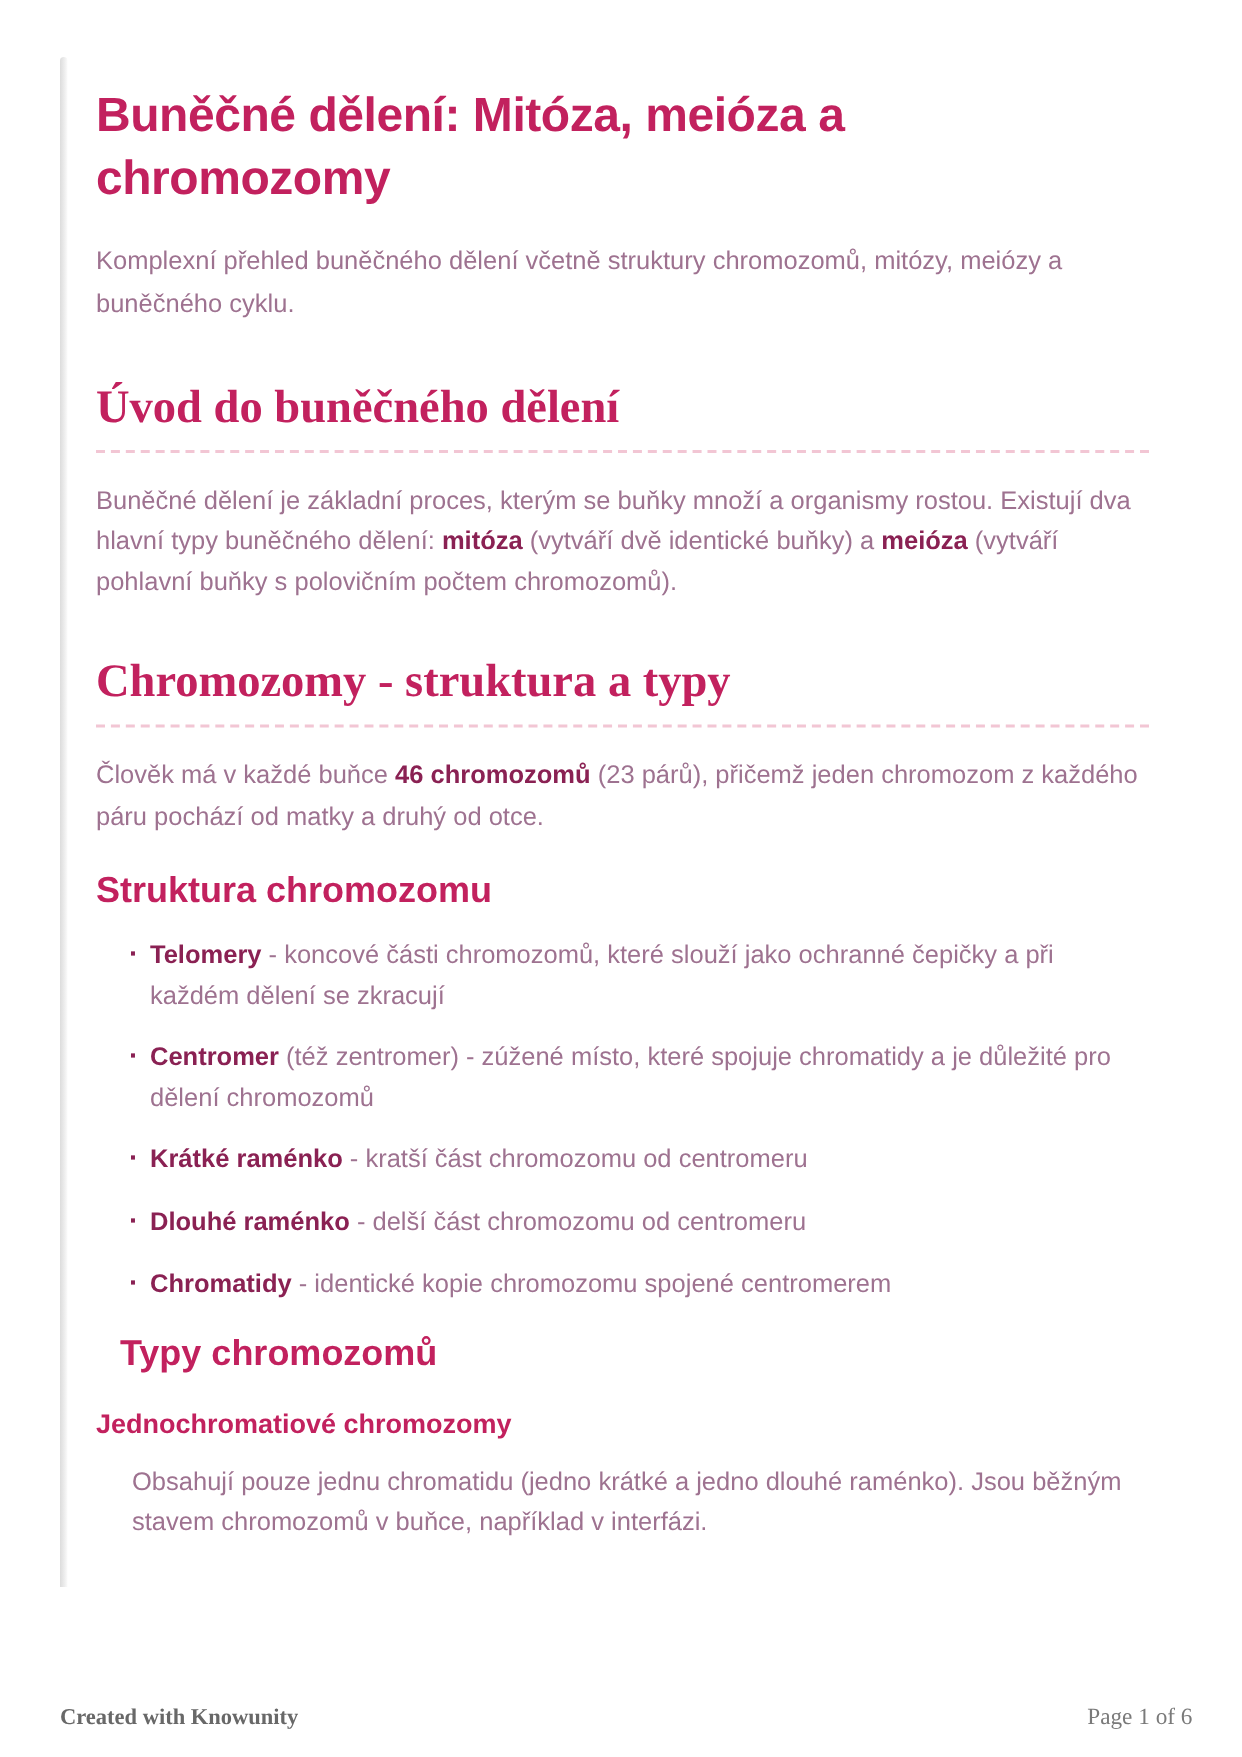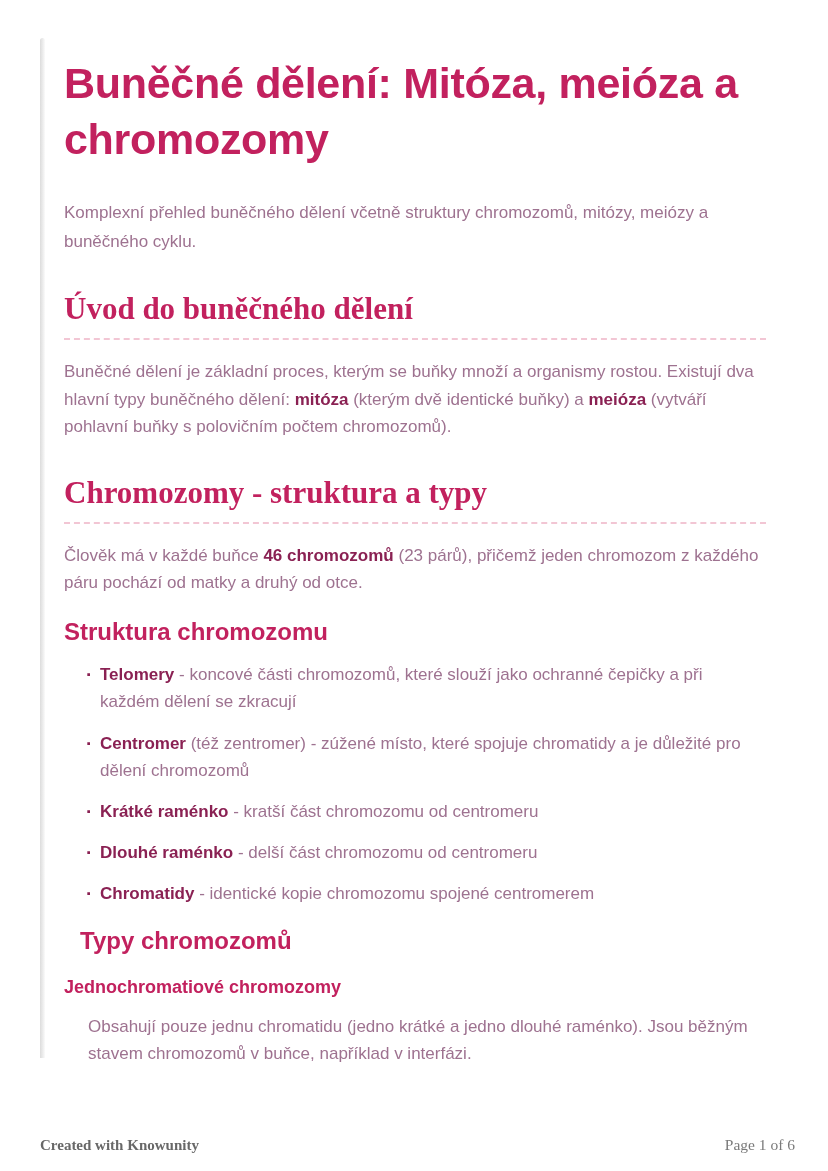--- a/index.html
+++ b/index.html
@@ -19,22 +19,22 @@
   }
   .page-edge{
     position:absolute;left:40px;top:38px;width:5px;height:1020px;
     background:linear-gradient(to right,var(--edge) 0%,#ececec 55%,#fbfbfb 100%);
     border-radius:4px 4px 0 0;
   }
   .content{
     position:absolute;left:64px;top:56px;width:702px;
   }
   h1{
-    margin:0 0 30px 0;
-    font-size:43px;line-height:1.3;font-weight:700;
+    margin:0 0 20px 0;
+    font-size:32px;line-height:1.3;font-weight:700;
     letter-spacing:-0.3px;color:var(--accent);
   }
   .subtitle{
     margin:0;font-size:17px;line-height:1.72;color:var(--body);
   }
   h2{
     margin:36px 0 0 0;
     font-size:31px;line-height:1.1;font-weight:700;color:var(--accent);
     padding-bottom:12px;border-bottom:2px dashed var(--dots);font-family:Liberation Serif, serif;
   }
@@ -76,21 +76,21 @@
 <div class="page-edge"></div>
 
 <main class="content">
 
   <h1>Buněčné dělení: Mitóza, meióza a chromozomy</h1>
 
   <p class="subtitle">Komplexní přehled buněčného dělení včetně struktury chromozomů, mitózy, meiózy a buněčného cyklu.</p>
 
   <h2>Úvod do buněčného dělení</h2>
 
-  <p class="body"><span>Buněčné dělení je základní proces, kterým se buňky množí a organismy rostou. Existují dva hlavní typy buněčného dělení: </span><strong>mitóza</strong><span> (kterým dvě identické buňky) a </span><strong>meióza</strong><span> (vytváří pohlavní buňky s polovičním počtem chromozomů).</span></p>
+  <p class="body"><span>Buněčné dělení je základní proces, kterým se buňky množí a organismy rostou. Existují dva hlavní typy buněčného dělení: </span><strong>mitóza</strong><span> (vytváří dvě identické buňky) a </span><strong>meióza</strong><span> (vytváří pohlavní buňky s polovičním počtem chromozomů).</span></p>
 
   <h2>Chromozomy - struktura a typy</h2>
 
   <p class="body"><span>Člověk má v každé buňce </span><strong>46 chromozomů</strong><span> (23 párů), přičemž jeden chromozom z každého páru pochází od matky a druhý od otce.</span></p>
 
   <h3>Struktura chromozomu</h3>
 
   <ul class="bullets">
     <li><strong>Telomery</strong><span> - koncové části chromozomů, které slouží jako ochranné čepičky a při každém dělení se zkracují</span></li>
     <li><strong>Centromer</strong><span> (též zentromer) - zúžené místo, které spojuje chromatidy a je důležité pro dělení chromozomů</span></li>

